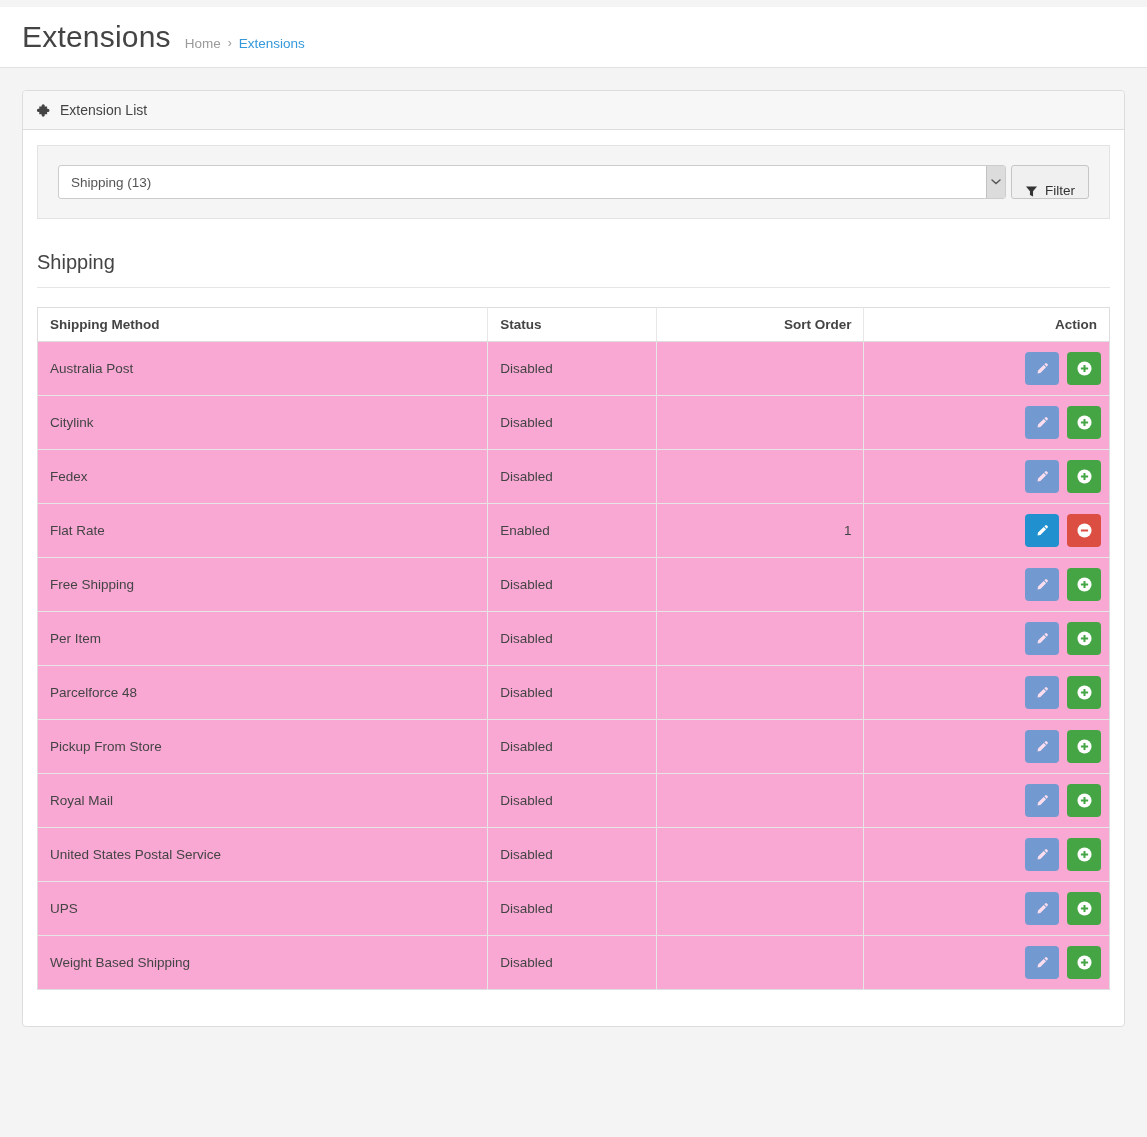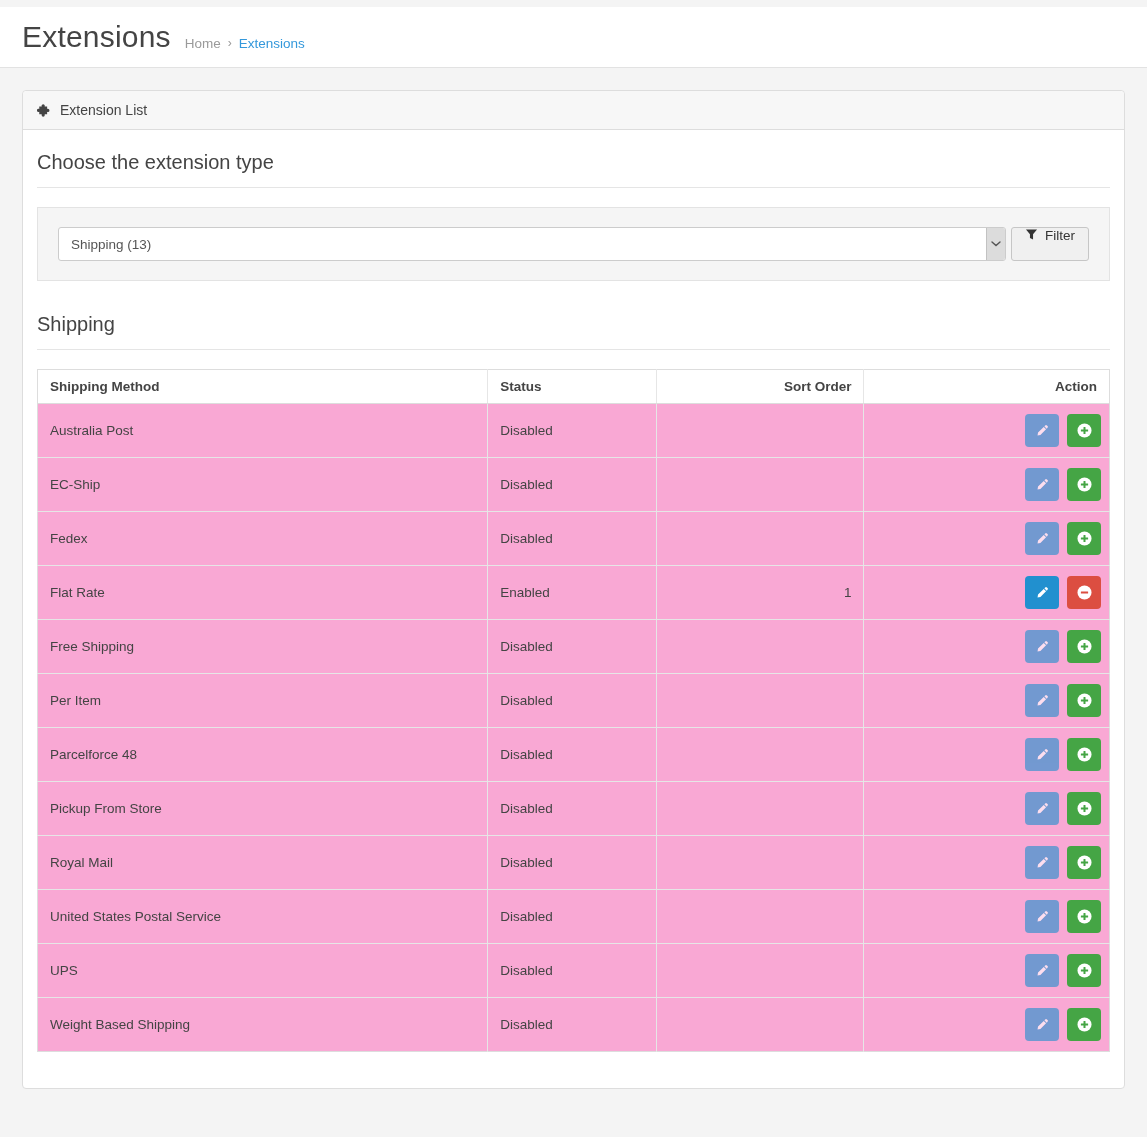--- a/index.html
+++ b/index.html
@@ -101,21 +101,21 @@
     align-items: center;
     justify-content: center;
   }
   .btn-filter {
     height: 34px;
     background: #f0f0f0;
     border: 1px solid #c6c6c6;
     border-radius: 3px;
     padding: 0 13px;
     display: flex;
-    align-items: flex-start;
+    align-items: flex-end;
     gap: 7px;
     font-size: 13.5px;
     color: #333;
     cursor: pointer;
     font-family: inherit;
   }
 
   
   table.ext-table {
     width: 100%;
@@ -188,21 +188,20 @@
       <span class="icon">
         <svg width="15" height="15" viewBox="0 0 16 16" fill="#444">
             <path d="M6.6 1.2c.95 0 1.7.77 1.7 1.7 0 .3-.08.57-.2.8h2.7v2.7c.24-.13.51-.2.8-.2a1.7 1.7 0 1 1 0 3.4c-.29 0-.56-.07-.8-.2v2.7H8.1c.13.23.2.5.2.8a1.7 1.7 0 1 1-3.4 0c0-.3.07-.57.2-.8H2.4V9.4c-.23.13-.5.2-.8.2a1.7 1.7 0 1 1 0-3.4c.3 0 .57.07.8.2V3.7h2.7a1.66 1.66 0 0 1-.2-.8c0-.93.76-1.7 1.7-1.7z"></path>
           </svg>
       </span>
       <span>Extension List</span>
     </div>
 
     <div class="panel-body">
 
-      <h3 class="section-heading">Choose the extension type</h3>
 
       <div class="well">
         <div class="select-box">
           <span class="select-value">Shipping (13)</span>
           <span class="select-arrow">
             <svg width="10" height="6" viewBox="0 0 10 6">
                 <path d="M1 1l4 3.6L9 1" stroke="#555" stroke-width="1.4" fill="none" stroke-linecap="round"></path>
               </svg>
           </span>
         </div>
@@ -251,44 +250,44 @@
           <svg width="17" height="17" viewBox="0 0 16 16">
             <circle cx="8" cy="8" r="6.6" fill="#fff"></circle>
             <rect x="4.6" y="7.1" width="6.8" height="1.9" rx=".3" fill="currentColor"></rect>
             <rect class="v-bar" x="7.05" y="4.6" width="1.9" height="6.8" rx=".3" fill="currentColor"></rect>
           </svg>
         </span>
       </button>
     </td>
   </tr>
 
-
-  <tr>
-    <td>EC-Ship</td>
-    <td>Disabled</td>
-    <td class="al-right"></td>
-    <td class="action-cell">
-      <button class="btn-sq btn-edit muted">
-        <span class="icon">
-          <svg width="13" height="13" viewBox="0 0 16 16" fill="#fff">
-                      <path d="M11.3 1.8a1.5 1.5 0 0 1 2.1 0l.8.8a1.5 1.5 0 0 1 0 2.1l-1 1-2.9-2.9zM9.5 3.6l2.9 2.9-7 7-3.5.6.6-3.5z"></path>
-                    </svg>
-        </span>
-      </button>
-      <button class="btn-sq btn-install">
-        <span class="icon">
-          <svg width="17" height="17" viewBox="0 0 16 16">
-            <circle cx="8" cy="8" r="6.6" fill="#fff"></circle>
-            <rect x="4.6" y="7.1" width="6.8" height="1.9" rx=".3" fill="currentColor"></rect>
-            <rect class="v-bar" x="7.05" y="4.6" width="1.9" height="6.8" rx=".3" fill="currentColor"></rect>
-          </svg>
-        </span>
-      </button>
-    </td>
-  </tr>
+  <tr>
+    <td>Citylink</td>
+    <td>Disabled</td>
+    <td class="al-right"></td>
+    <td class="action-cell">
+      <button class="btn-sq btn-edit muted">
+        <span class="icon">
+          <svg width="13" height="13" viewBox="0 0 16 16" fill="#fff">
+                      <path d="M11.3 1.8a1.5 1.5 0 0 1 2.1 0l.8.8a1.5 1.5 0 0 1 0 2.1l-1 1-2.9-2.9zM9.5 3.6l2.9 2.9-7 7-3.5.6.6-3.5z"></path>
+                    </svg>
+        </span>
+      </button>
+      <button class="btn-sq btn-install">
+        <span class="icon">
+          <svg width="17" height="17" viewBox="0 0 16 16">
+            <circle cx="8" cy="8" r="6.6" fill="#fff"></circle>
+            <rect x="4.6" y="7.1" width="6.8" height="1.9" rx=".3" fill="currentColor"></rect>
+            <rect class="v-bar" x="7.05" y="4.6" width="1.9" height="6.8" rx=".3" fill="currentColor"></rect>
+          </svg>
+        </span>
+      </button>
+    </td>
+  </tr>
+
 
   <tr>
     <td>Fedex</td>
     <td>Disabled</td>
     <td class="al-right"></td>
     <td class="action-cell">
       <button class="btn-sq btn-edit muted">
         <span class="icon">
           <svg width="13" height="13" viewBox="0 0 16 16" fill="#fff">
                       <path d="M11.3 1.8a1.5 1.5 0 0 1 2.1 0l.8.8a1.5 1.5 0 0 1 0 2.1l-1 1-2.9-2.9zM9.5 3.6l2.9 2.9-7 7-3.5.6.6-3.5z"></path>

